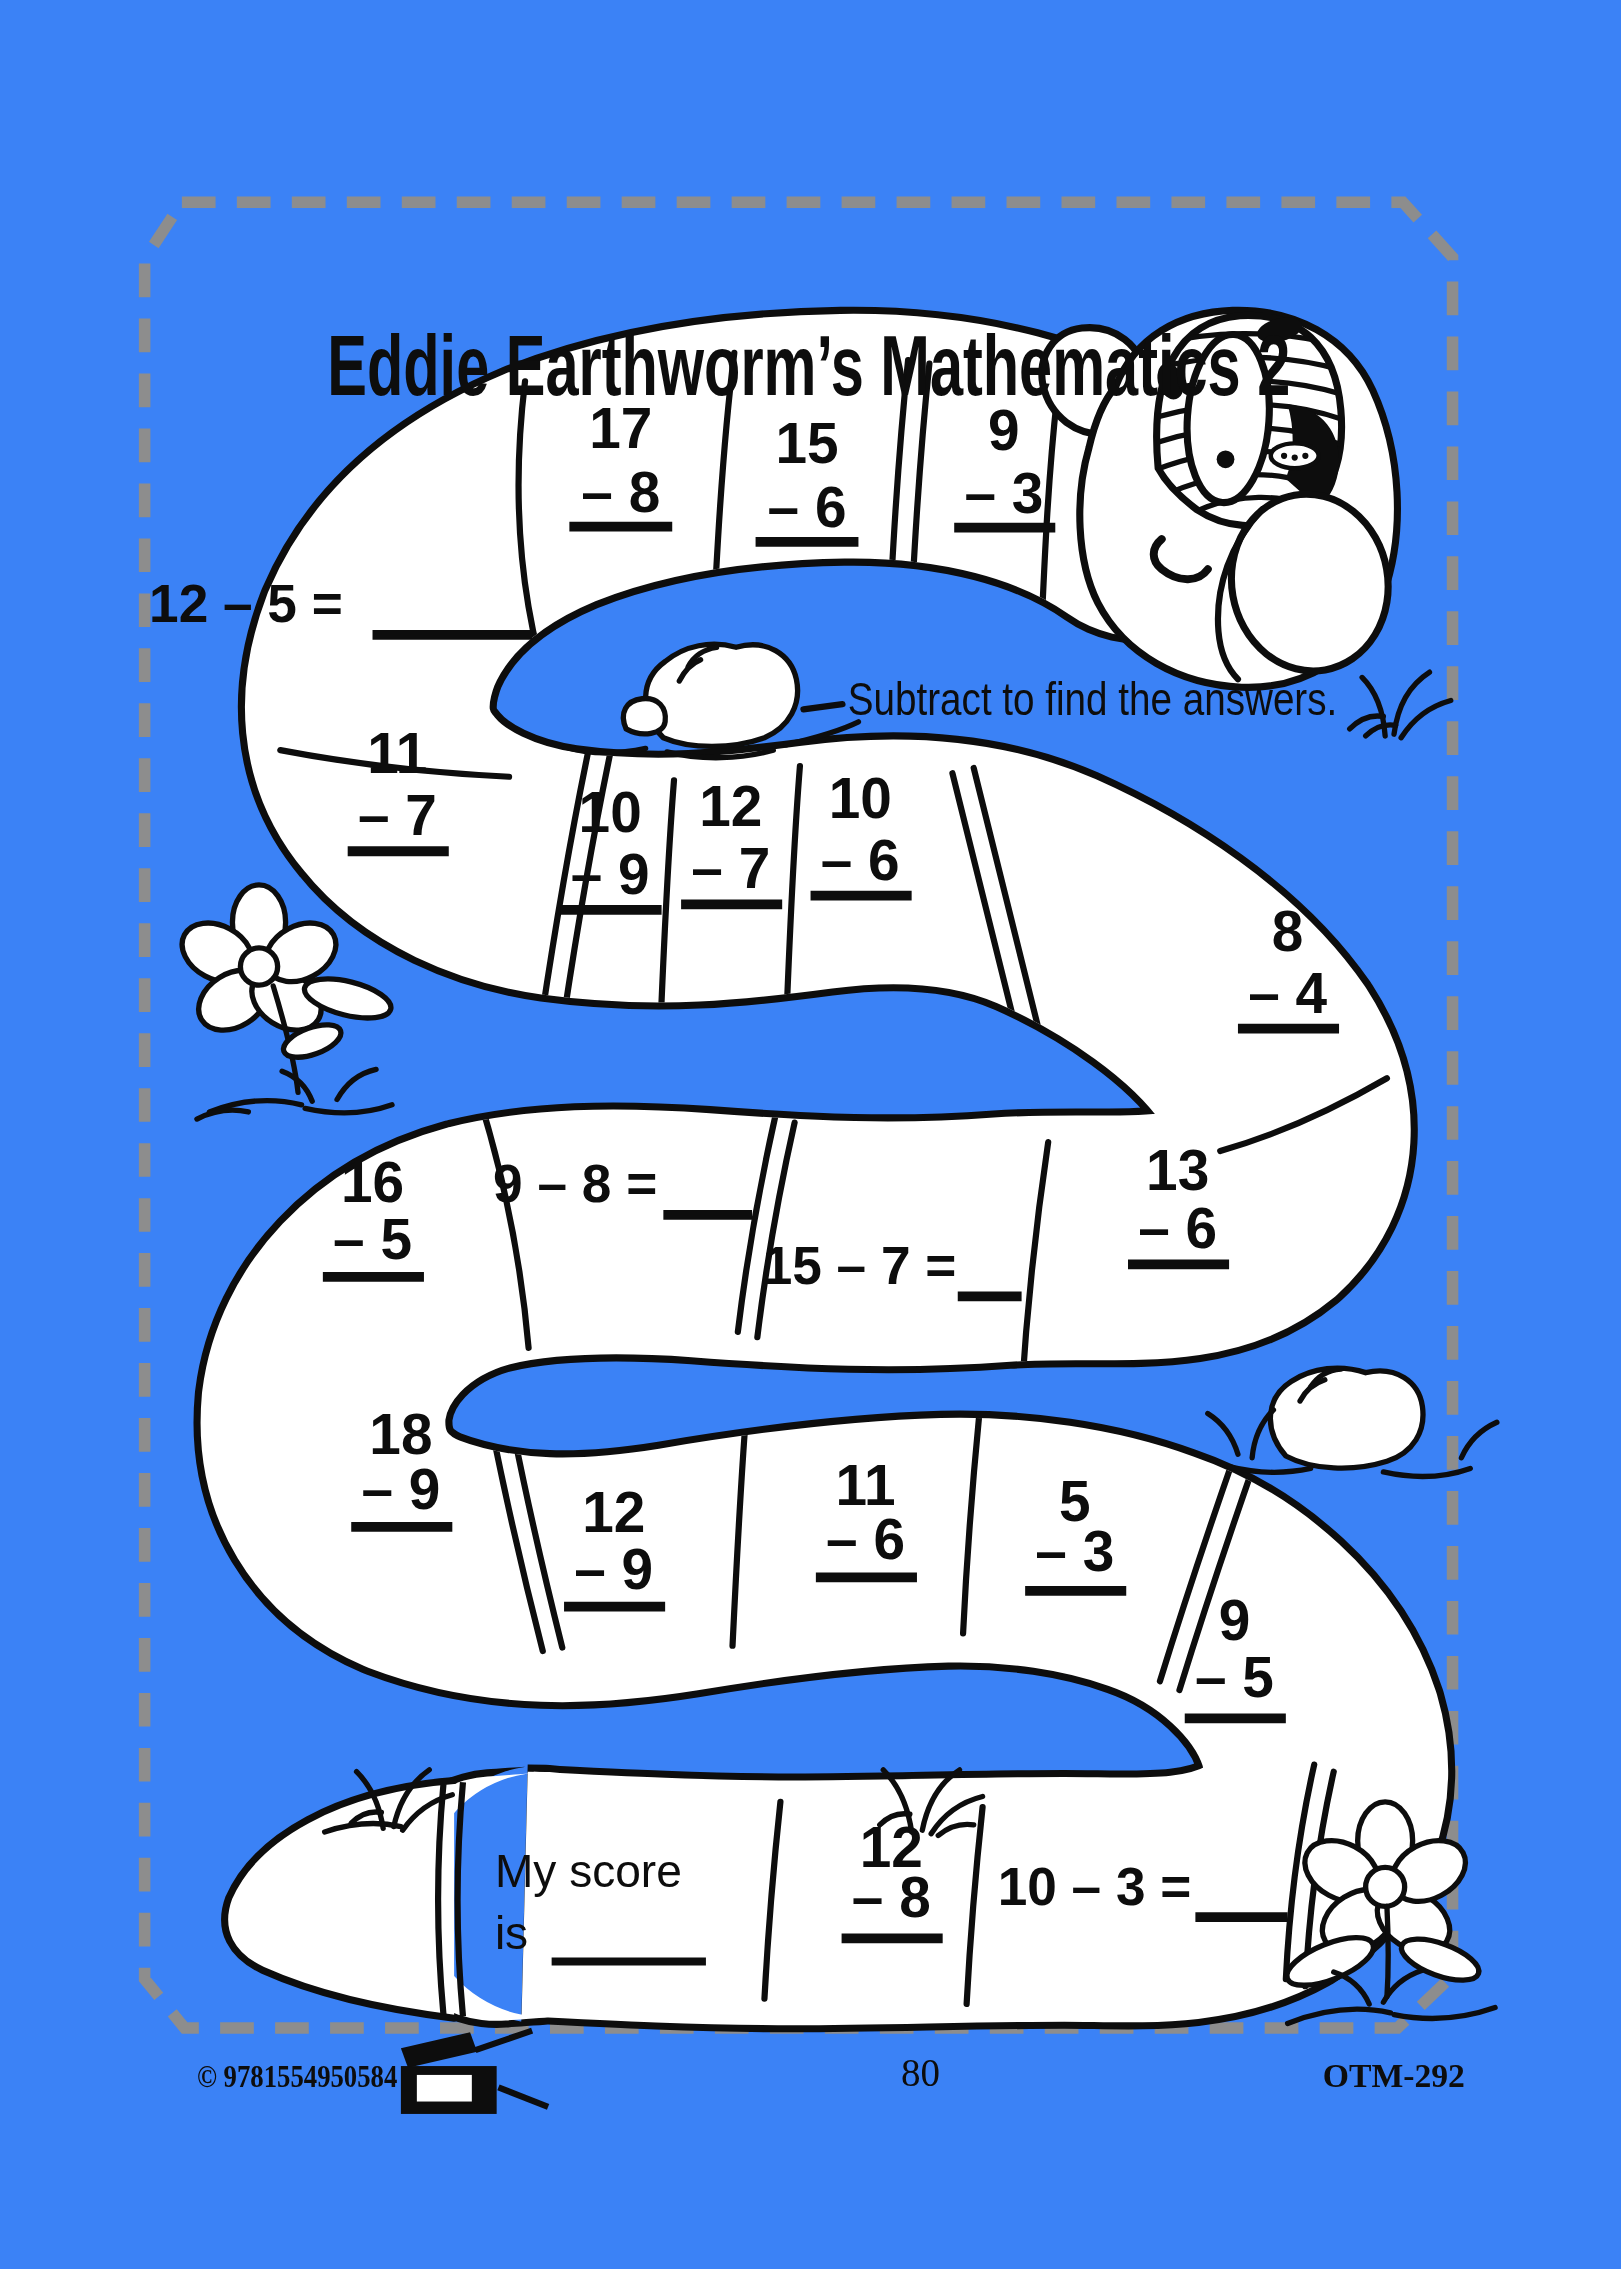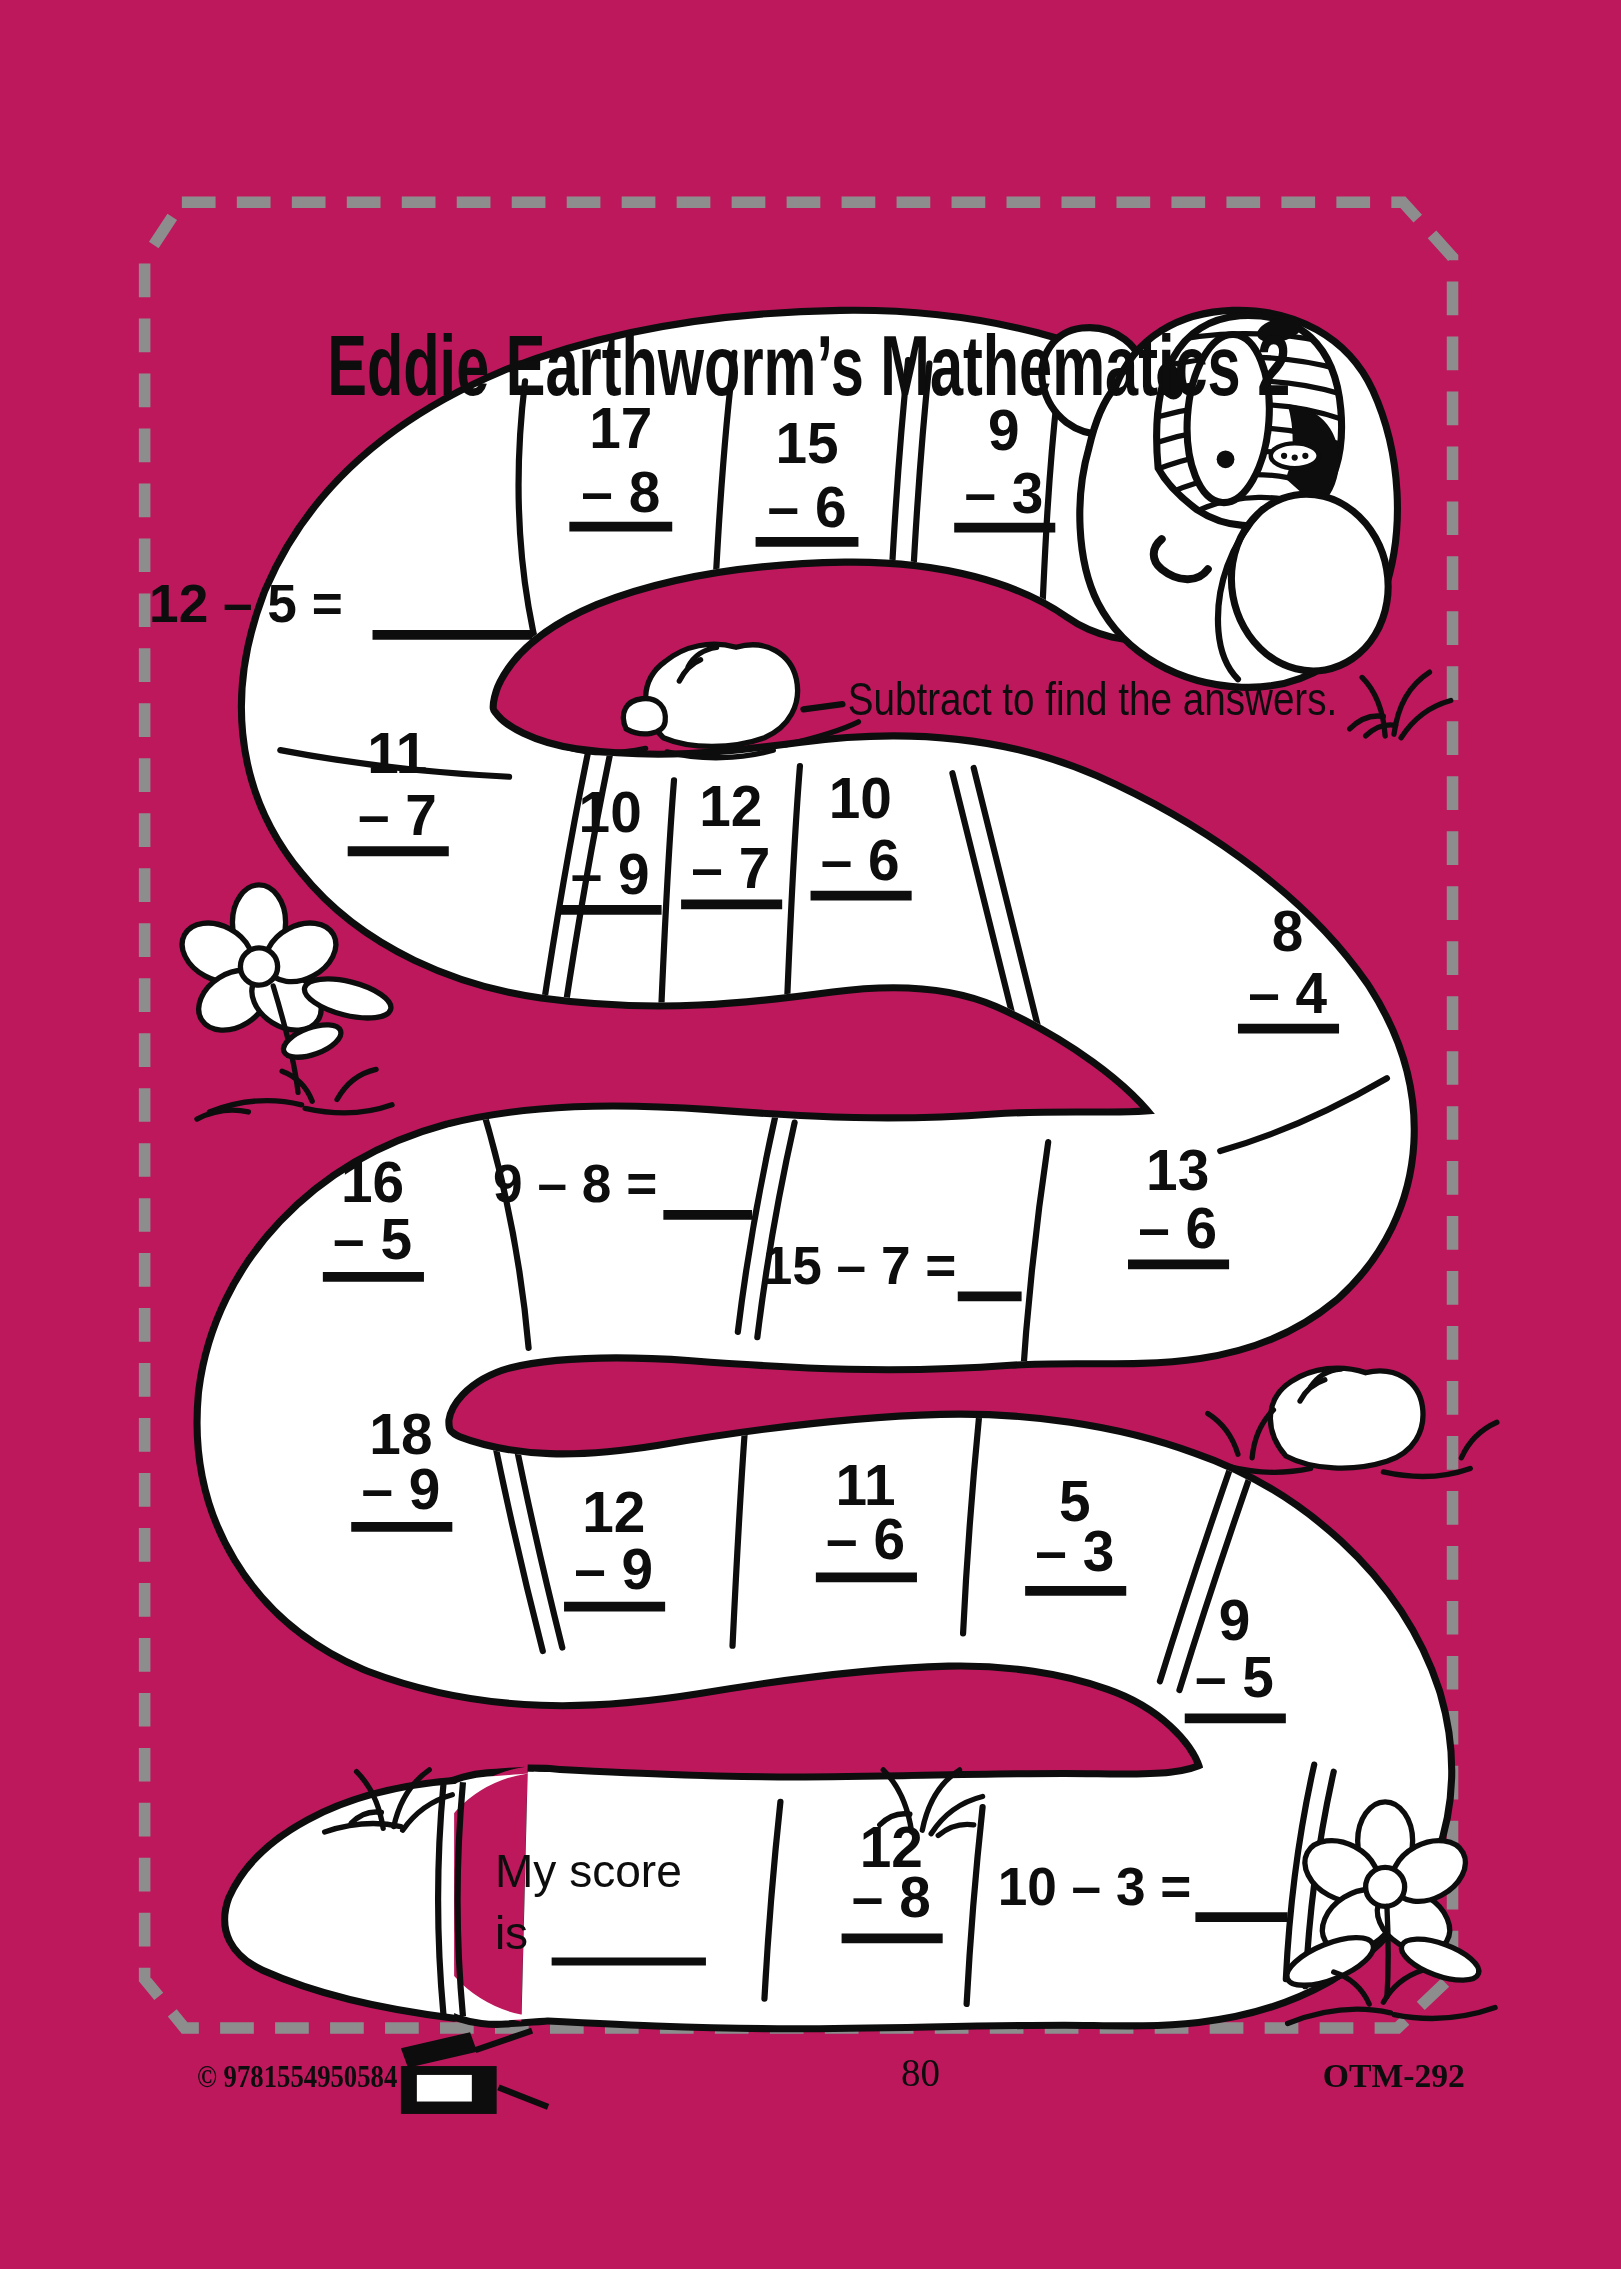--- a/index.html
+++ b/index.html
@@ -1,16 +1,16 @@
 <!DOCTYPE html>
 <html style="font-size:14px"><head>
 <meta charset="utf-8">
 <style>
   html,body{margin:0;padding:0;background:#ffffff;}
-  .page{position:relative;width:1622px;height:2270px;background:#be185d;overflow:hidden;
+  .page{position:relative;width:1622px;height:2270px;background:#3b82f6;overflow:hidden;
         font-family:"Liberation Sans", sans-serif;}
   svg{position:absolute;left:0;top:0;}
   text{fill:#0d0d0d;}
   .num{font-family:"Liberation Sans",sans-serif;font-weight:bold;font-size:64px;}
   .inline-eq{font-family:"Liberation Sans",sans-serif;font-weight:bold;font-size:60px;}
   .plain{font-family:"Liberation Sans",sans-serif;font-weight:normal;font-size:52px;}
   .title{font-family:"Liberation Sans",sans-serif;font-weight:bold;font-size:96px;}
   .serif{font-family:"Liberation Serif",serif;}
 </style>
 </head>

